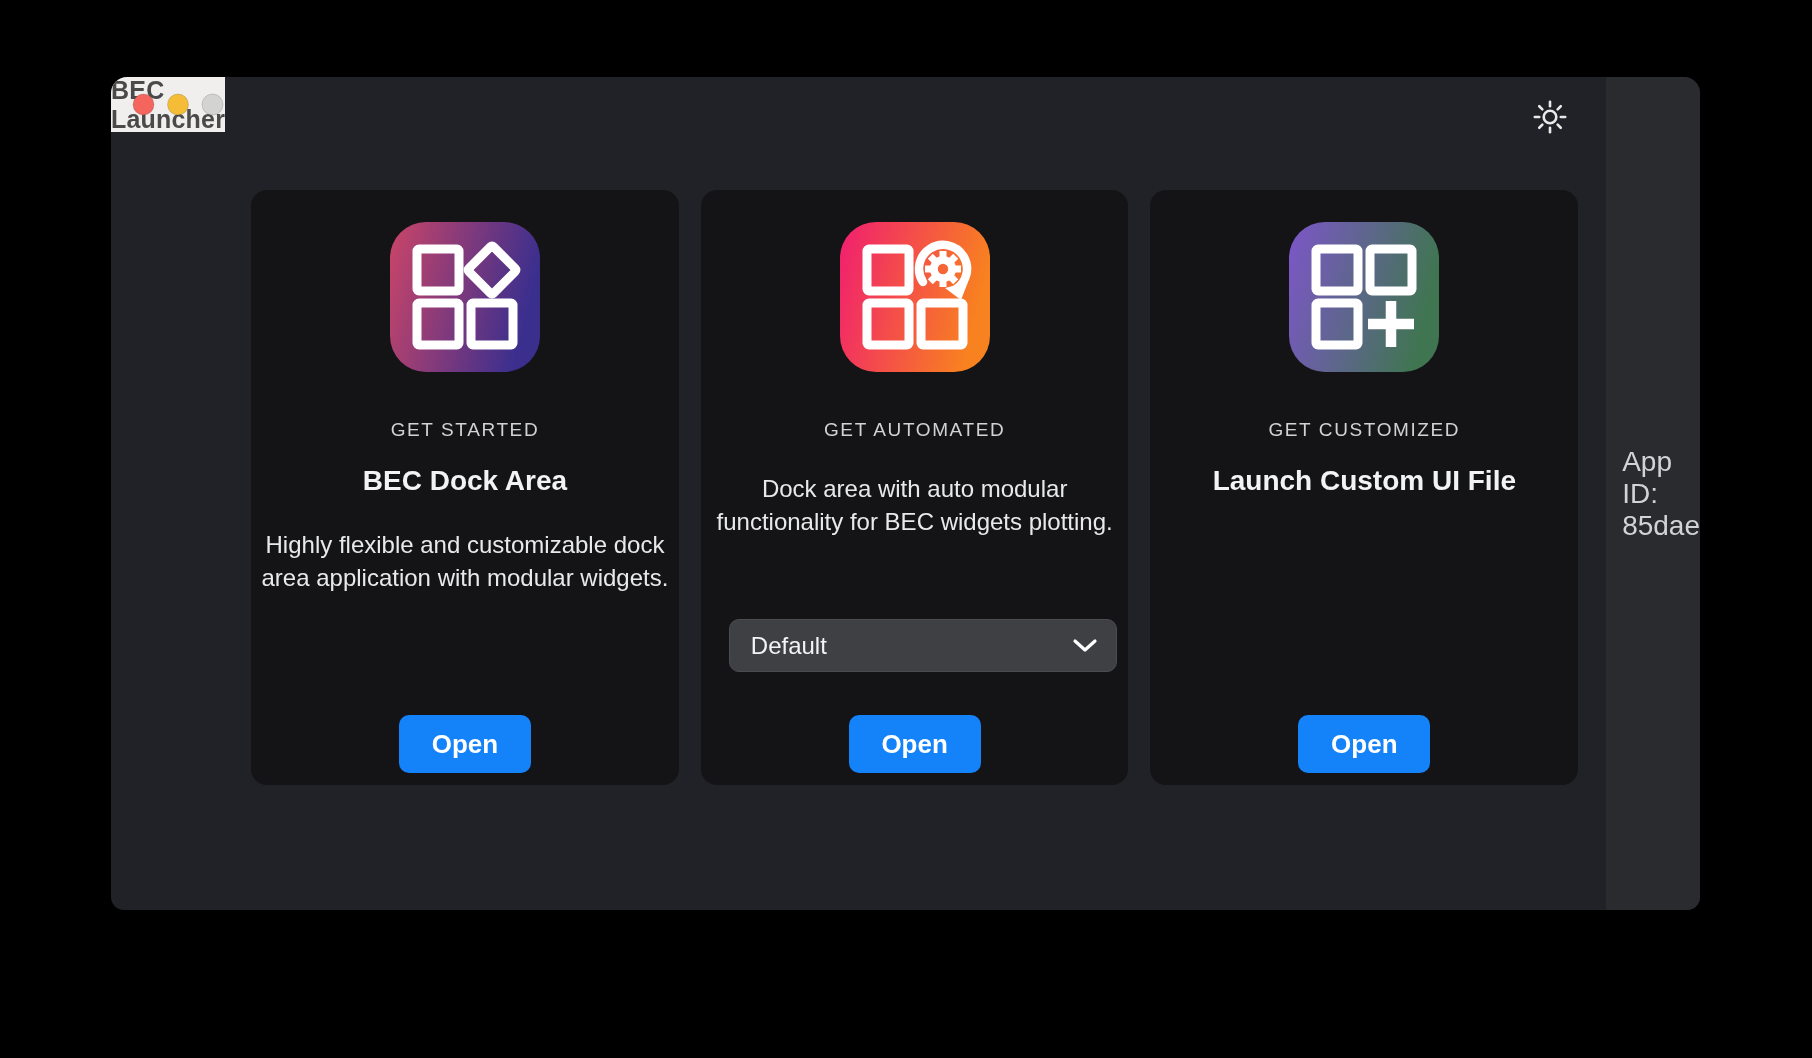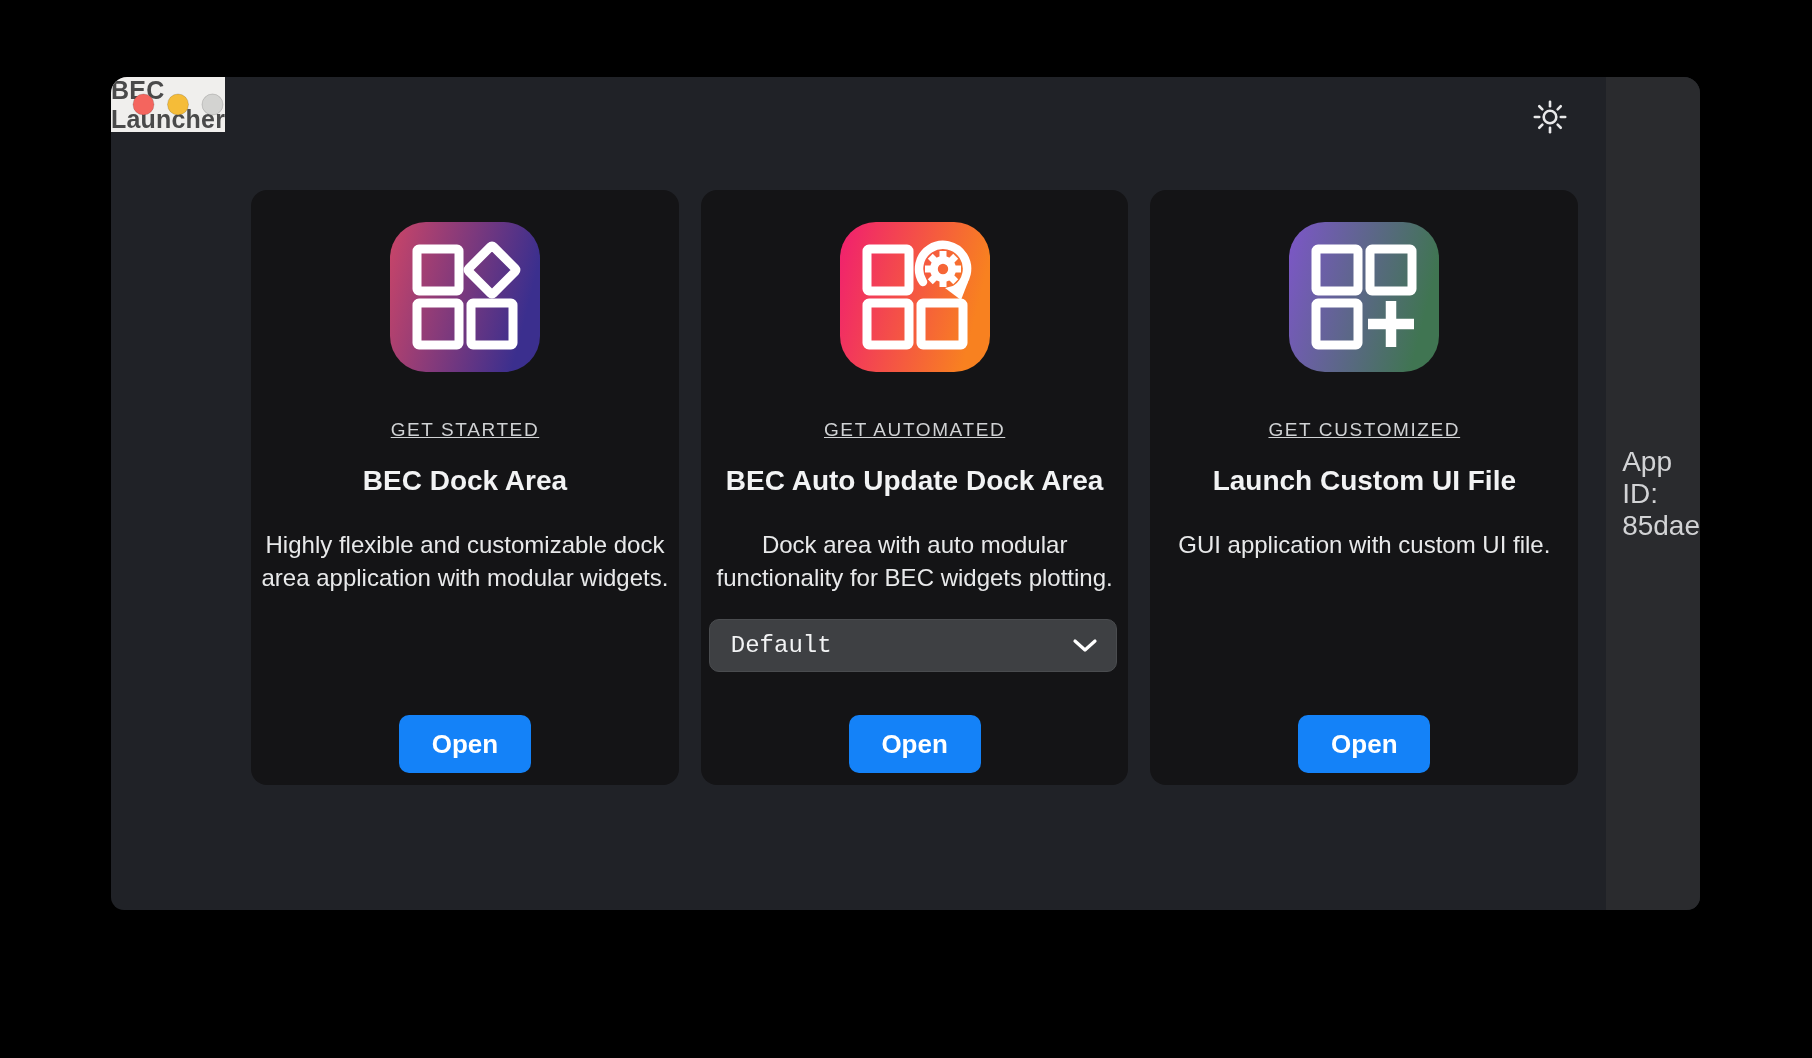--- a/index.html
+++ b/index.html
@@ -97,21 +97,20 @@
     height: 150px;
     display: block;
   }
 
   .category {
     margin-top: 48px;
     font-size: 19px;
     line-height: 20px;
     letter-spacing: 1.6px;
     color: #d0d2d4;
-    text-decoration: underline;
   }
 
   .card-title {
     margin-top: 26px;
     font-size: 28px;
     line-height: 30px;
     font-weight: bold;
     color: #f2f3f4;
   }
 
@@ -119,33 +118,32 @@
     margin-top: 32px;
     font-size: 24px;
     line-height: 33px;
     color: #e8e9ea;
     white-space: pre-line;
   }
 
   .dropdown {
     position: absolute;
     top: 429px;
-    left: 8px;
+    left: 28px;
     right: 11px;
     height: 53px;
     box-sizing: border-box;
     background: #3e4043;
     border: 1px solid #4a4c4f;
     border-radius: 10px;
     display: flex;
     align-items: center;
     justify-content: space-between;
     padding: 0 18px 0 21px;
     cursor: pointer;
-    font-family: Liberation Mono, monospace;
   }
   .dropdown-value {
     font-size: 24px;
     color: #f2f3f4;
   }
 
   .open-btn {
     position: absolute;
     bottom: 12px;
     left: 50%;
@@ -253,21 +251,20 @@
               <rect x="-3.5" y="-18" width="7" height="10" transform="rotate(135)"></rect>
               <rect x="-3.5" y="-18" width="7" height="10" transform="rotate(180)"></rect>
               <rect x="-3.5" y="-18" width="7" height="10" transform="rotate(225)"></rect>
               <rect x="-3.5" y="-18" width="7" height="10" transform="rotate(270)"></rect>
               <rect x="-3.5" y="-18" width="7" height="10" transform="rotate(315)"></rect>
             </g>
             <path d="M0,-13 A13,13 0 1,1 0,13 A13,13 0 1,1 0,-13 Z M0,-5.2 A5.2,5.2 0 1,0 0,5.2 A5.2,5.2 0 1,0 0,-5.2 Z" fill="#ffffff" fill-rule="evenodd"></path>
           </g>
         </svg>
         <div class="category">GET AUTOMATED</div>
-        <div class="card-title">BEC Auto Update Dock Area</div>
         <div class="card-desc">Dock area with auto modular
 functionality for BEC widgets plotting.</div>
         <div class="dropdown">
           <span class="dropdown-value">Default</span>
           <svg width="26" height="15" viewBox="0 0 26 15">
             <path d="M3 3 L13 12 L23 3" stroke="#ffffff" stroke-width="3.2" fill="none" stroke-linecap="round" stroke-linejoin="round"></path>
           </svg>
         </div>
         <button class="open-btn">Open</button>
       </div>
@@ -283,21 +280,20 @@
           <rect x="0" y="0" width="150" height="150" rx="36" fill="url(#g3)"></rect>
           <g fill="none" stroke="#ffffff" stroke-width="9">
             <rect x="27" y="27" width="42" height="42" rx="2"></rect>
             <rect x="81" y="27" width="42" height="42" rx="2"></rect>
             <rect x="27" y="81" width="42" height="42" rx="2"></rect>
           </g>
           <path d="M 102 79 L 102 125 M 79 102 L 125 102" stroke="#ffffff" stroke-width="10.5" fill="none"></path>
         </svg>
         <div class="category">GET CUSTOMIZED</div>
         <div class="card-title">Launch Custom UI File</div>
-        <div class="card-desc">GUI application with custom UI file.</div>
         <button class="open-btn">Open</button>
       </div>
 
     </div>
   </div>
 
   <div class="statusbar">
     <span>App ID: 85dae</span>
   </div>
 

